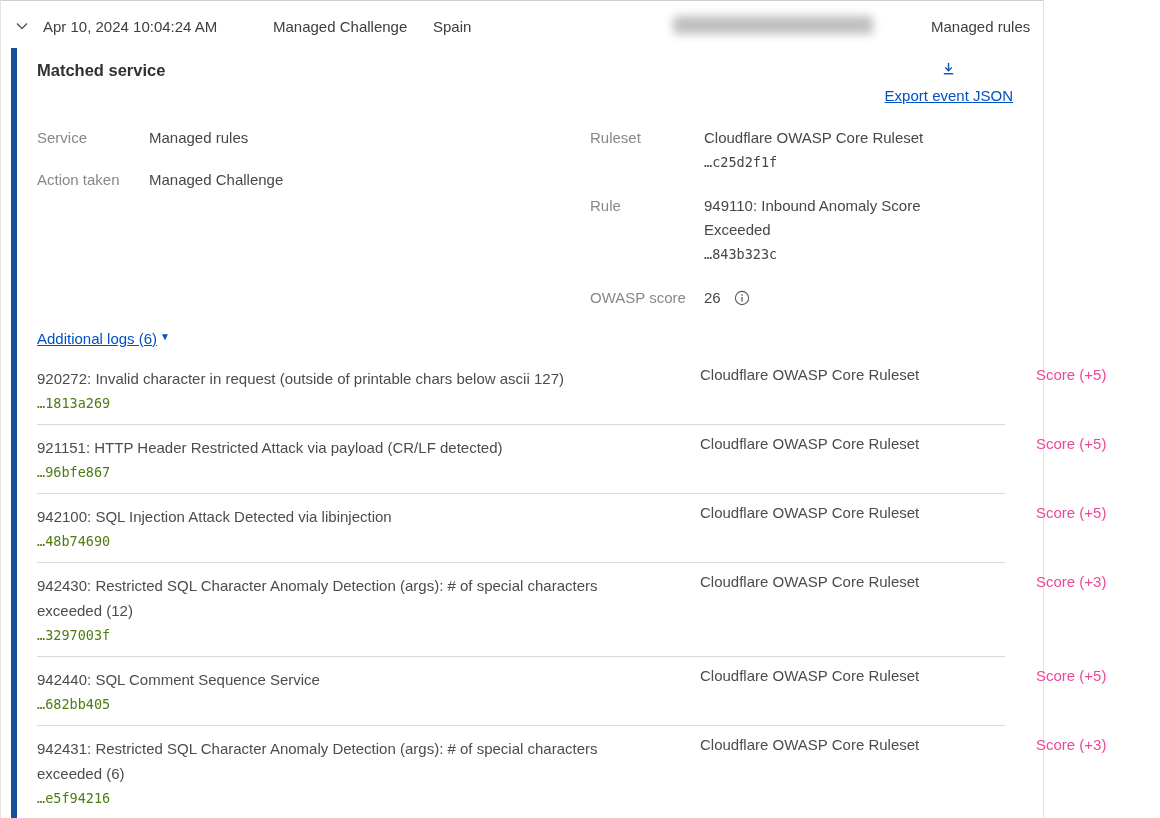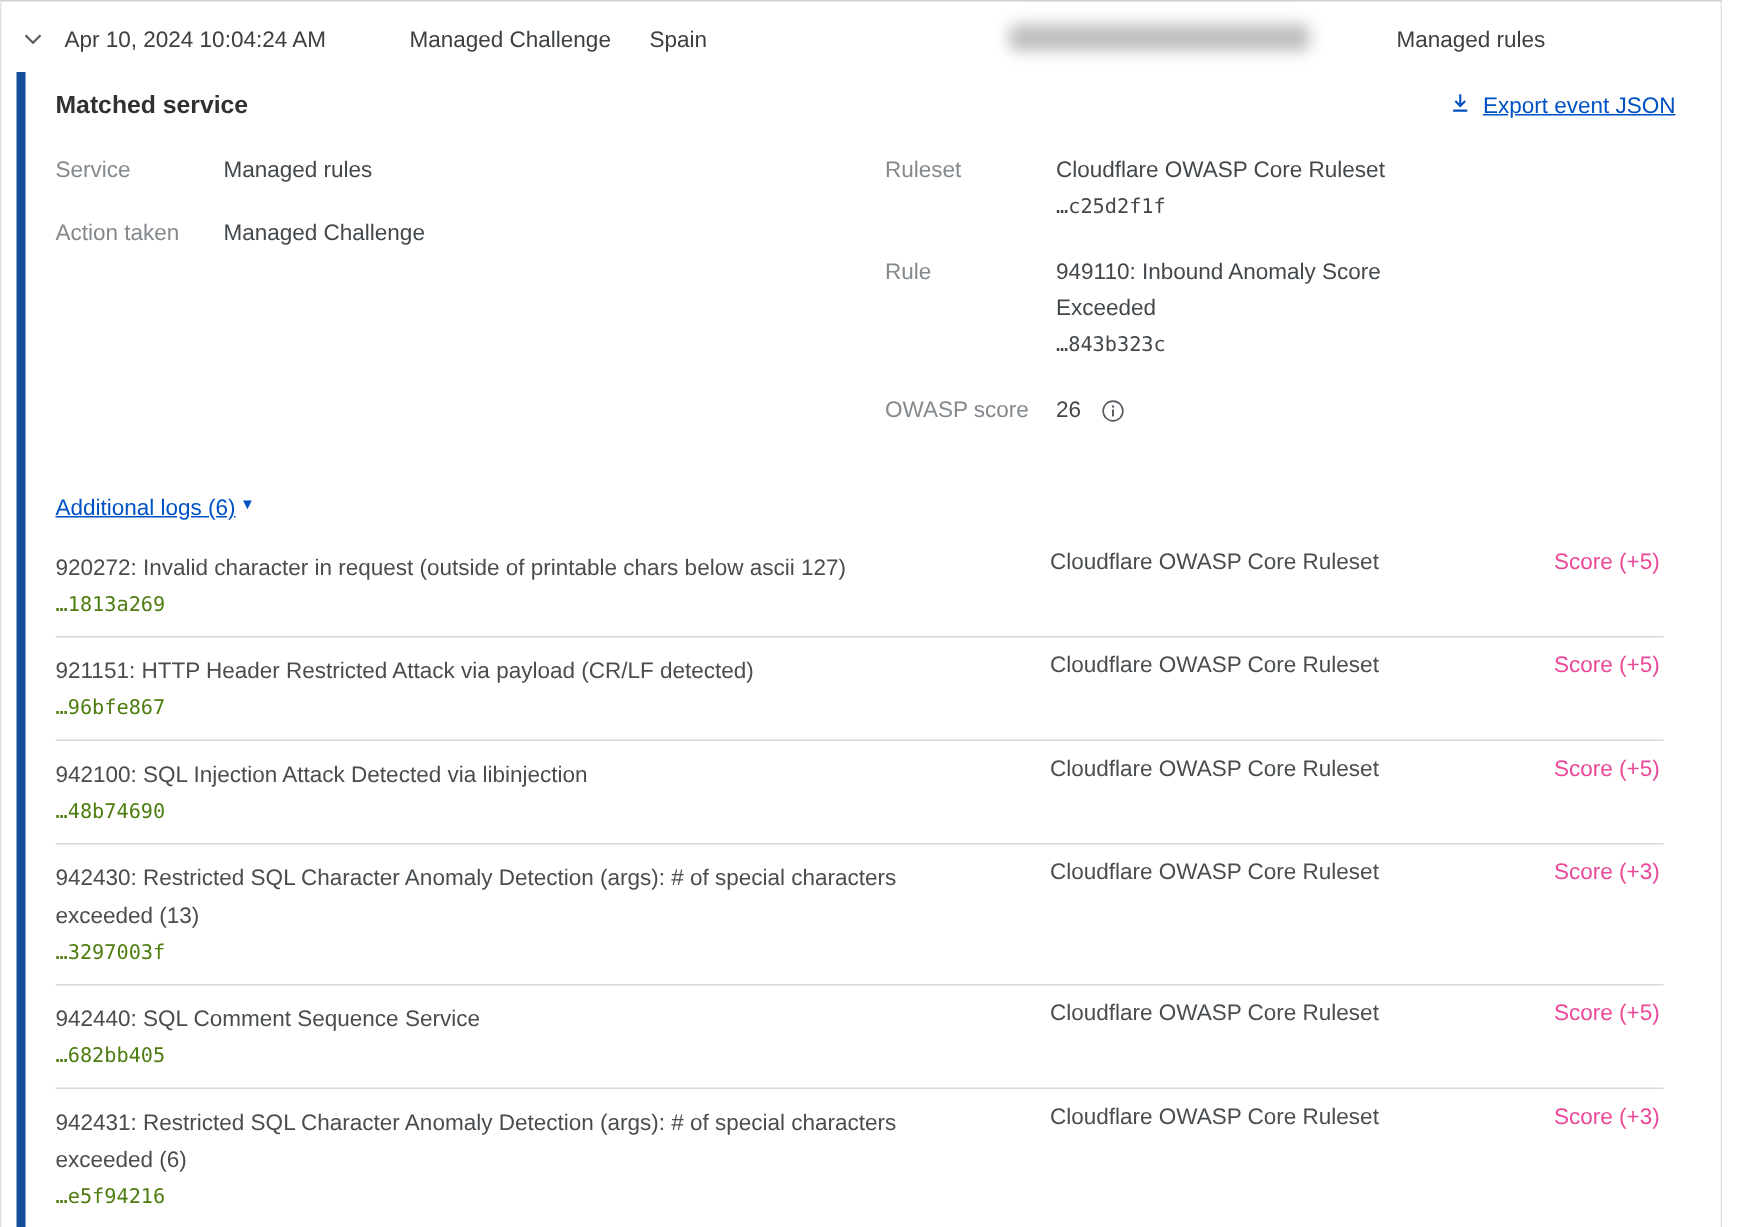--- a/index.html
+++ b/index.html
@@ -5,55 +5,55 @@
   :root{
     --accent-blue:#134f9a;
     --link-blue:#0051c3;
     --text-dark:#43484c;
     --text-label:#84898d;
     --divider:#d9d9d9;
   }
   *{box-sizing:border-box;margin:0;padding:0;}
   html,body{width:1160px;height:818px;overflow:hidden;background:#fff;
     font-family:"Liberation Sans",sans-serif;color:var(--text-dark);}
-  .event-panel{position:relative;width:1148px;height:818px;
+  .event-panel{position:relative;width:1044px;height:818px;
     border-top:1px solid #cfcfcf;border-left:1px solid #e3e3e3;border-right:1px solid #e3e3e3;}
   
   .event-header{position:relative;height:47px;font-size:15px;color:#3c4043;}
   .event-header>span{position:absolute;top:17px;white-space:nowrap;}
   .chevron{position:absolute;left:13px;top:19px;width:16px;height:16px;cursor:pointer;}
   .h-ts{left:42px;}
   .h-action{left:272px;}
   .h-country{left:432px;}
   .h-redacted{left:672px;top:15px !important;width:200px;height:18px;
     background:#a9a9a9;border-radius:4px;filter:blur(5px);opacity:.75;}
   .h-service{left:930px;}
   
   .accent-bar{position:absolute;left:10px;top:47px;bottom:0;width:6px;background:var(--accent-blue);}
   
   .detail{padding:13px 30px 0 36px;}
   .title-row{display:flex;justify-content:space-between;align-items:flex-start;margin-bottom:22px;}
   .title-row h2{font-size:16.5px;font-weight:700;color:#313131;}
   .export-link{display:flex;align-items:center;gap:8px;color:var(--link-blue);
-    font-size:15px;text-decoration:underline;cursor:pointer;}
+    font-size:15px;text-decoration:underline;cursor:pointer;flex-direction:column;}
   .export-link svg{text-decoration:none;}
   
   .kv-columns{display:flex;align-items:flex-start;}
   .kv-col-left{width:553px;flex:none;}
   .kv-col-left .kv-row{display:flex;margin-bottom:18px;line-height:24px;font-size:15px;}
   .kv-col-left .kv-label{width:112px;flex:none;color:var(--text-label);}
   .kv-col-right{flex:1;}
   .kv-block{display:flex;margin-bottom:20px;font-size:15px;line-height:24px;}
   .kv-block .kv-label{width:114px;flex:none;color:var(--text-label);}
   .kv-val-wrap{max-width:245px;}
   .mono{font-family:"DejaVu Sans Mono",monospace;font-size:13.5px;}
   .owasp-line{display:flex;align-items:center;gap:13px;}
   .info-icon{display:inline-flex;cursor:pointer;}
   
-  .logs-toggle{display:inline-flex;margin-top:24px;
+  .logs-toggle{display:inline-flex;
     color:var(--link-blue);font-size:15px;cursor:pointer;}
   .logs-toggle-text{text-decoration:underline;}
   .caret{font-size:10px;margin-left:3px;transform:translateY(1px);}
   
   .logs-table{margin-top:8px;margin-right:8px;}
   .log-row{display:flex;align-items:flex-start;padding:10px 0 8px 0;
     border-bottom:1px solid var(--divider);font-size:15px;gap:14px;}
   .log-desc-wrap{width:600px;flex:none;padding-right:14px;}
   .log-desc{line-height:25px;color:#494d50;}
   .log-id{line-height:25px;color:#4d7c0f;}
@@ -166,21 +166,21 @@
     <div class="log-desc-wrap">
       <div class="log-desc">942100: SQL Injection Attack Detected via libinjection</div>
       <div class="log-id mono">…48b74690</div>
     </div>
     <div class="log-ruleset">Cloudflare OWASP Core Ruleset</div>
     <div class="log-score">Score (+5)</div>
   </div>
 
   <div class="log-row">
     <div class="log-desc-wrap">
-      <div class="log-desc">942430: Restricted SQL Character Anomaly Detection (args): # of special characters exceeded (13)</div>
+      <div class="log-desc">942430: Restricted SQL Character Anomaly Detection (args): # of special characters exceeded (12)</div>
       <div class="log-id mono">…3297003f</div>
     </div>
     <div class="log-ruleset">Cloudflare OWASP Core Ruleset</div>
     <div class="log-score">Score (+3)</div>
   </div>
 
   <div class="log-row">
     <div class="log-desc-wrap">
       <div class="log-desc">942440: SQL Comment Sequence Service</div>
       <div class="log-id mono">…682bb405</div>

